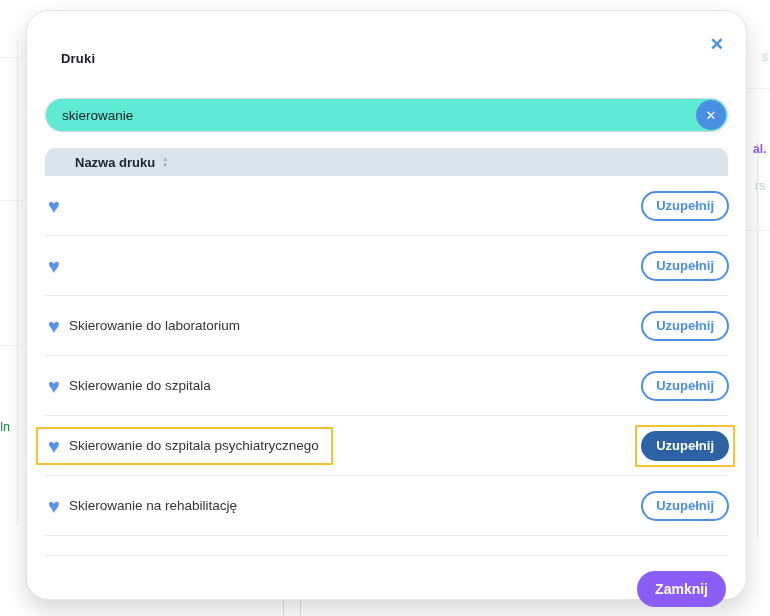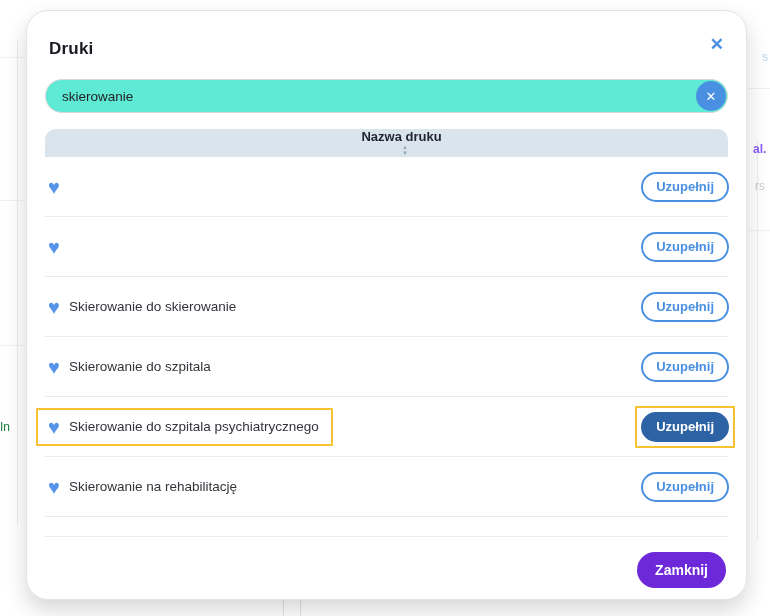--- a/index.html
+++ b/index.html
@@ -27,21 +27,21 @@
   .bg-tick-2{left:300px;}
 
   
   .modal{
     position:absolute;left:26px;top:10px;width:721px;height:590px;
     background:#ffffff;border:1px solid #e4e4e6;border-radius:22px;
     box-shadow:0 10px 22px rgba(0,0,0,.16);
     box-sizing:border-box;padding:24px 18px 18px 18px;
   }
   .modal-header{display:flex;justify-content:space-between;align-items:flex-start;}
-  .modal-title{margin:4px;font-size:17px;font-weight:bold;color:#1b1b24;letter-spacing:.2px;}
+  .modal-title{margin:16px;font-size:13px;font-weight:bold;color:#1b1b24;letter-spacing:.2px;}
   .close-x{
     color:#4a90e2;font-size:17px;line-height:17px;cursor:pointer;
     margin-right:4px;margin-top:1px;font-weight:bold;
   }
 
   
   .search-wrap{
     position:relative;margin-top:16px;height:34px;
     border:1px solid #d8d8da;border-radius:17px;background:#5eead4;
     box-sizing:border-box;
@@ -54,21 +54,21 @@
   .search-clear{
     position:absolute;right:1px;top:1px;width:30px;height:30px;border-radius:50%;
     background:#4a90e2;border:none;color:#fff;cursor:pointer;
     display:flex;align-items:center;justify-content:center;padding:0;
   }
   .search-clear span{font-size:13px;line-height:13px;color:#fff;}
 
   
   .table-header{
     margin-top:16px;height:28px;background:#dae4ec;border-radius:11px 11px 0 0;
-    display:flex;align-items:center;padding-left:30px;cursor:pointer;flex-direction:column;
+    display:flex;align-items:center;padding-left:30px;cursor:pointer;
   }
   .th-label{font-size:13px;font-weight:bold;color:#1f2530;}
   .sort-icon{display:flex;flex-direction:column;margin-left:7px;line-height:0;}
   .sort-icon i{font-style:normal;font-size:6px;color:#93a7b5;line-height:6px;}
 
   
   .rows{list-style:none;margin:0;padding:0;}
   .row{
     min-height:60px;display:flex;align-items:center;justify-content:space-between;
     border-bottom:1px solid #eaeaec;box-sizing:border-box;
@@ -91,21 +91,21 @@
     font-family:"Liberation Sans", sans-serif;font-size:13px;font-weight:bold;
     cursor:pointer;
   }
   .btn-action.primary{background:#2d63a5;border-color:#2d63a5;color:#ffffff;}
 
   
   .footer-sep{height:19px;border-bottom:1px solid #eaeaec;}
   .modal-footer{display:flex;justify-content:flex-end;padding-top:15px;}
   .btn-primary{
     height:36px;padding:0 18px;border-radius:18px;border:none;
-    background:#6d28d9;color:#fff;font-family:"Liberation Sans", sans-serif;
+    background:#8b5cf6;color:#fff;font-family:"Liberation Sans", sans-serif;
     font-size:14px;font-weight:bold;cursor:pointer;margin-right:2px;
   }
 </style>
 </head>
 <body>
 
 <div class="stage">
 
   <div class="bg-page">
     <div class="bg-vline bg-vline-left"></div>
@@ -162,21 +162,21 @@
             <span class="heart">♥</span>
           </div>
           <div class="btn-wrap">
             <button class="btn-action">Uzupełnij</button>
           </div>
         </li>
 
         <li class="row">
           <div class="row-left">
             <span class="heart">♥</span>
-            <span class="row-label">Skierowanie do skierowanie</span>
+            <span class="row-label">Skierowanie do laboratorium</span>
           </div>
           <div class="btn-wrap">
             <button class="btn-action">Uzupełnij</button>
           </div>
         </li>
 
         <li class="row">
           <div class="row-left">
             <span class="heart">♥</span>
             <span class="row-label">Skierowanie do szpitala</span>

